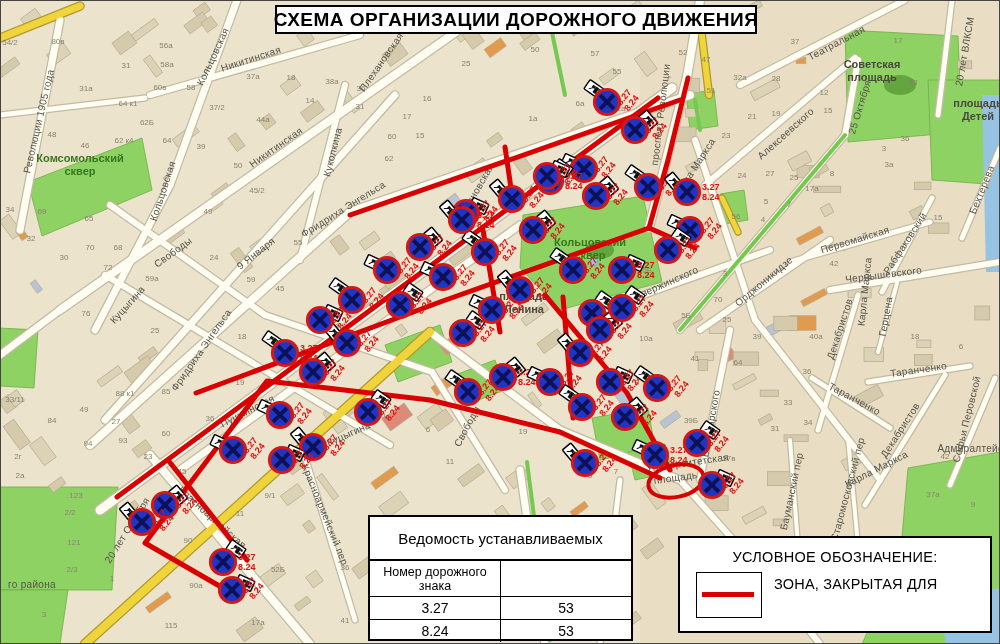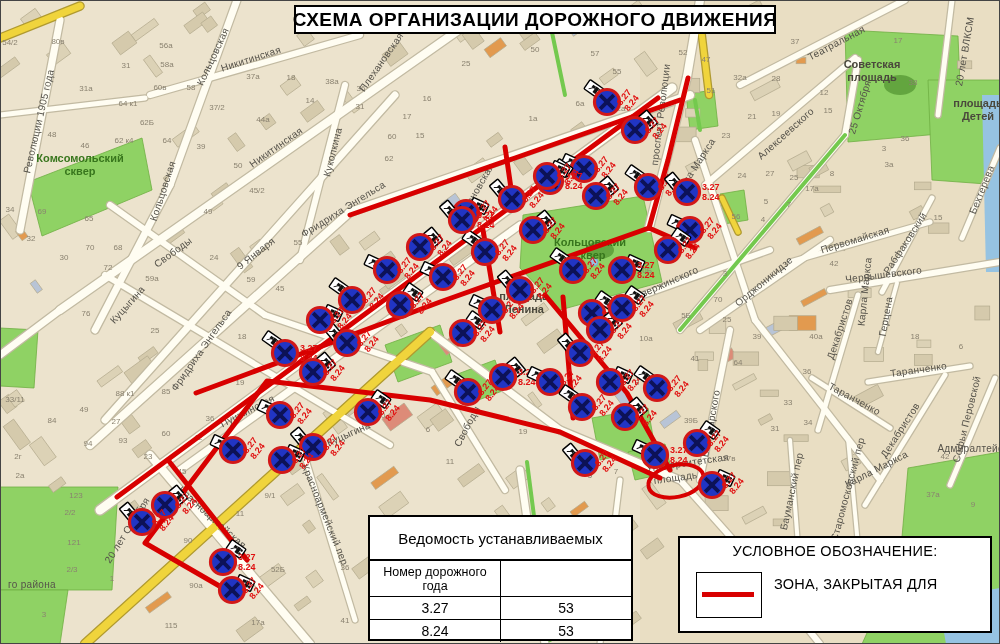--- a/index.html
+++ b/index.html
@@ -1,34 +1,34 @@
 <!DOCTYPE html>
 <html><head>
 <meta charset="utf-8">
 <style>
   html,body{margin:0;padding:0;background:#888;}
   #stage{position:relative;width:1000px;height:644px;overflow:hidden;
          font-family:"Liberation Sans",sans-serif;background:#ece3cd;outline:1px solid #333;}
   #mapsvg{position:absolute;left:0;top:0;}
   .panel{position:absolute;background:#fff;border:2px solid #000;box-sizing:border-box;}
-  #title-banner{left:294px;top:5px;width:482px;height:29px;display:flex;align-items:center;justify-content:center;
+  #title-banner{left:275px;top:5px;width:482px;height:29px;display:flex;align-items:center;justify-content:center;
                 font-size:19px;font-weight:bold;letter-spacing:.5px;white-space:nowrap;}
   #sign-table{left:368px;top:515px;width:265px;height:126px;font-size:14px;}
   #sign-table .t-title{height:42px;border-bottom:2px solid #000;display:flex;flex-direction:column;
                        align-items:center;justify-content:center;font-size:15px;line-height:19px;}
   #sign-table .t-head{display:grid;grid-template-columns:131px 1fr;height:35px;border-bottom:1.5px solid #000;}
   #sign-table .t-head div{display:flex;align-items:center;justify-content:center;text-align:center;
                           font-size:12.5px;line-height:14px;padding:1px;}
   #sign-table .t-head div:first-child{border-right:1.5px solid #000;}
   #sign-table .t-row{display:grid;grid-template-columns:131px 1fr;height:22px;border-bottom:1.5px solid #000;}
   #sign-table .t-row:last-child{border-bottom:none;}
   #sign-table .t-row div{display:flex;align-items:center;justify-content:center;}
   #sign-table .t-row div:first-child{border-right:1.5px solid #000;}
   #legend{left:678px;top:536px;width:314px;height:97px;}
-  #legend .l-head{text-align:center;margin-top:5px;font-size:14.5px;letter-spacing:.3px;}
+  #legend .l-head{text-align:center;margin-top:11px;font-size:14.5px;letter-spacing:.3px;}
   #legend .l-swatch{position:absolute;left:16px;top:34px;width:64px;height:44px;border:1.5px solid #000;background:#fff;}
   #legend .l-line{position:absolute;left:5px;top:19px;width:52px;height:5px;}
   #legend .l-text{position:absolute;left:94px;top:37px;font-size:14.5px;line-height:19px;letter-spacing:.2px;}
 </style>
 </head>
 <body>
 
 <div id="stage">
   <svg id="mapsvg" width="1000" height="644" viewBox="0 0 1000 644">
       <rect x="0" y="0" width="1000" height="644" fill="#ece3cd"></rect>
@@ -1653,21 +1653,21 @@
 
   <div id="title-banner" class="panel">
     <span>СХЕМА ОРГАНИЗАЦИИ ДОРОЖНОГО ДВИЖЕНИЯ</span>
   </div>
 
   <div id="sign-table" class="panel">
     <div class="t-title">
       <span>Ведомость устанавливаемых</span>
     </div>
     <div class="t-head">
-      <div>Номер дорожного года</div>
+      <div>Номер дорожного знака</div>
     </div>
     <div id="t-body">
         <div class="t-row">
           <div>3.27</div>
           <div>53</div>
         </div>
         <div class="t-row">
           <div>8.24</div>
           <div>53</div>
         </div>

